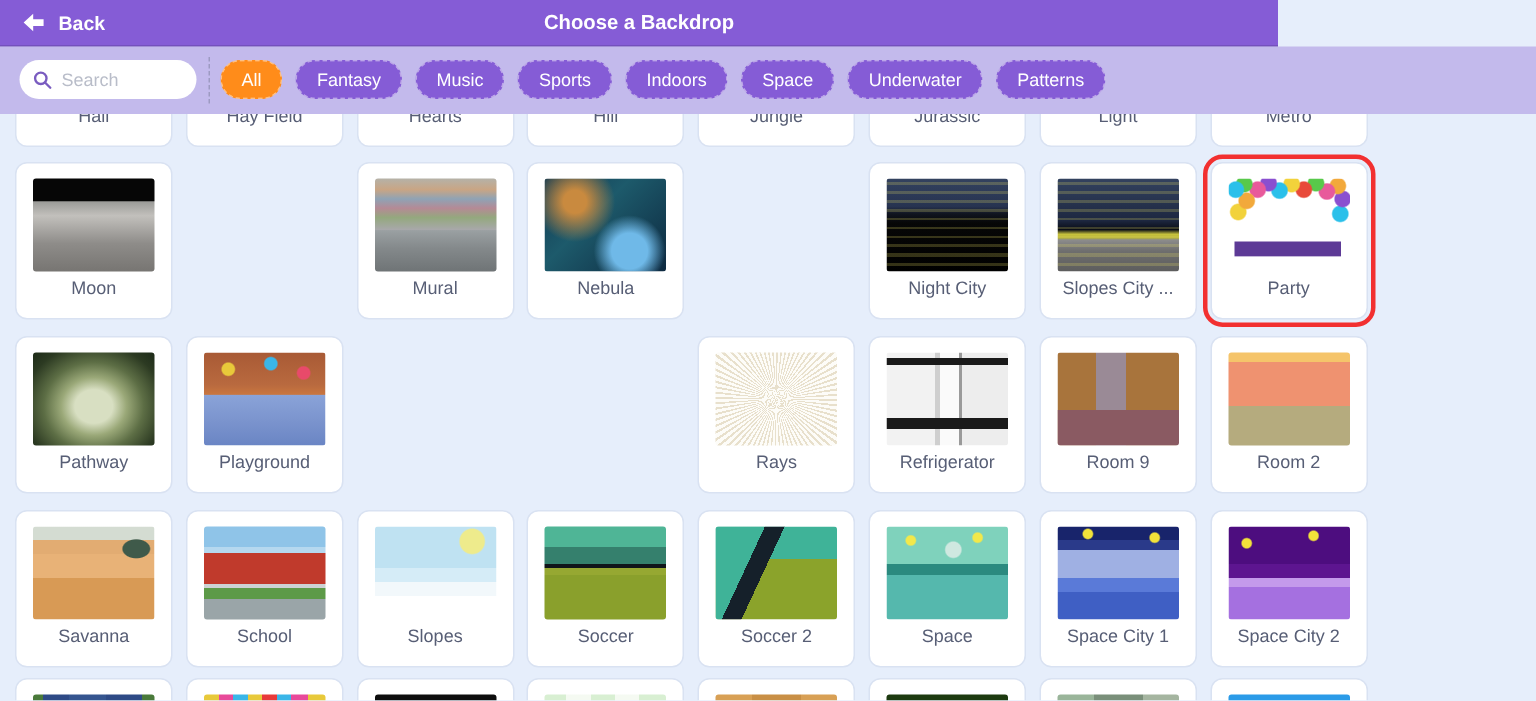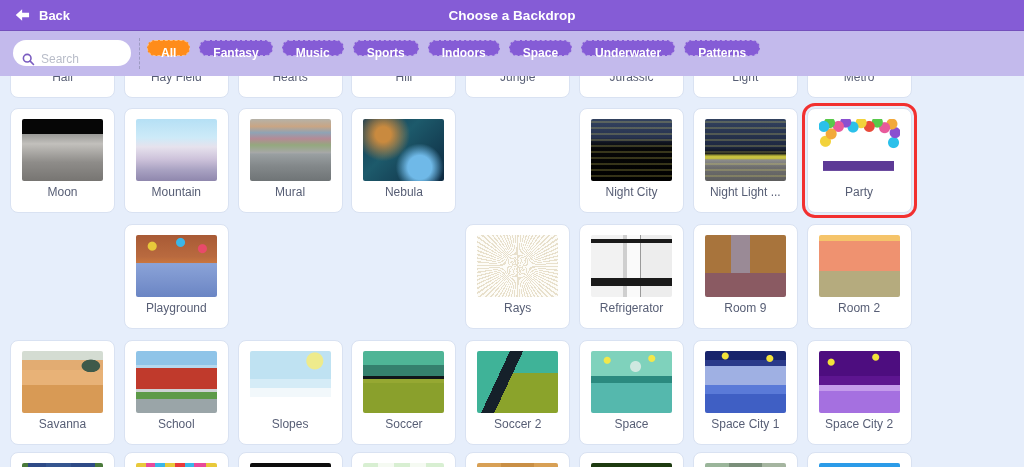--- a/index.html
+++ b/index.html
@@ -1,42 +1,42 @@
 <!DOCTYPE html>
 <html><head>
 <meta charset="utf-8">
 <style>
   * { margin:0; padding:0; box-sizing:border-box; }
   html,body { width:1024px; height:467px; overflow:hidden;
     font-family:"Liberation Sans", sans-serif; background:#e6eefb; position:relative; }
 
   
-  .header { position:absolute; top:0; left:0; width:1024px; height:31px;
+  .header { position:absolute; top:0; left:0; width:852px; height:31px;
     background:#855cd6; border-bottom:1px solid rgba(0,0,0,.12);
     display:flex; align-items:center; z-index:30; }
   .back-btn { display:flex; align-items:center; gap:9px; height:100%;
     padding:0 15px; color:#fff; font-size:13px; font-weight:700; cursor:pointer; }
   .header-title { position:absolute; left:50%; top:50%; transform:translate(-50%,-50%);
     color:#fff; font-size:13.5px; font-weight:600; white-space:nowrap; }
 
   
   .filterbar { position:absolute; top:31px; left:0; width:1024px; height:45px;
     background:#c3baec; z-index:25; }
   .search-box { position:absolute; left:13px; top:9px; width:118px; height:26px;
-    background:#fff; border-radius:14px; display:flex; align-items:flex-end;
+    background:#fff; border-radius:14px; display:flex; align-items:center;
     padding:0 9px; gap:6px; }
   .search-box input { border:none; outline:none; background:transparent;
     font-size:12px; color:#575e75; width:100%; font-family:inherit; }
   .search-box input::placeholder { color:#b9bdc9; }
   .filter-divider { position:absolute; left:139px; top:7px; height:31px;
     border-left:1px dashed rgba(87,94,117,.35); }
   .tags { position:absolute; left:147px; top:9px; display:flex; gap:9px; }
-  .tag { height:16px; line-height:24px; padding:0 13px; border-radius:13px;
+  .tag { height:26px; line-height:24px; padding:0 13px; border-radius:13px;
     background:#855cd6; border:1px dashed rgba(255,255,255,.45);
-    color:#fff; font-size:12px; font-weight:700; cursor:pointer; white-space:nowrap; }
+    color:#fff; font-size:12px; font-weight:400; cursor:pointer; white-space:nowrap; }
   .tag.selected { background:#ff8c1a; }
 
   
   .grid { position:absolute; top:76px; left:0; width:1024px; height:391px;
     background:#e6eefb; overflow:hidden; }
   .card { position:absolute; width:105px; height:105px; background:#fff;
     border:1px solid #d9e2f2; border-radius:8px; cursor:pointer; }
   .card.selected { outline:3px solid #f23030; outline-offset:2px; }
   .thumb { position:absolute; left:11px; right:11px; top:10px; height:62px;
     border-radius:2px; background:#fff; }
@@ -104,44 +104,44 @@
     <div class="card" style="left: 692.8px; top: -83px;">
       <div class="card-label">Light</div>
     </div>
     <div class="card" style="left: 806.6px; top: -83px;">
       <div class="card-label">Metro</div>
     </div>
     <div class="card" style="left: 10px; top: 32px;">
       <div class="thumb" style="background: linear-gradient(rgb(6, 6, 6) 0%, rgb(6, 6, 6) 24%, rgb(155, 155, 152) 25%, rgb(194, 192, 188) 40%, rgb(142, 140, 137) 70%, rgb(119, 117, 114) 100%);"></div>
       <div class="card-label">Moon</div>
     </div>
-    <div class="card" style="left: 123.8px; top: 32px;">
-      <div class="thumb" style="background: linear-gradient(rgb(181, 224, 245) 0%, rgb(205, 234, 248) 30%, rgb(230, 226, 237) 45%, rgb(205, 194, 218) 65%, rgb(169, 162, 194) 82%, rgb(143, 135, 173) 100%);"></div>
-      <div class="card-label">Mountain</div>
-    </div>
     <div class="card" style="left: 237.6px; top: 32px;">
       <div class="thumb" style="background: linear-gradient(rgb(181, 178, 168) 0%, rgb(201, 165, 132) 12%, rgb(143, 163, 181) 22%, rgb(181, 138, 149) 32%, rgb(148, 168, 126) 42%, rgb(168, 168, 170) 55%, rgb(154, 160, 162) 56%, rgb(132, 137, 139) 75%, rgb(111, 116, 118) 100%);"></div>
       <div class="card-label">Mural</div>
     </div>
     <div class="card" style="left: 351.4px; top: 32px;">
       <div class="thumb" style="background: radial-gradient(circle at 70% 78%, rgb(111, 185, 232) 0px, rgb(111, 185, 232) 16%, rgba(40, 90, 140, 0) 32%), radial-gradient(circle at 25% 25%, rgb(201, 138, 63) 0px, rgb(201, 138, 63) 10%, rgba(0, 0, 0, 0) 35%), linear-gradient(135deg, rgb(18, 58, 82) 0%, rgb(29, 90, 107) 40%, rgb(13, 41, 64) 100%);"></div>
       <div class="card-label">Nebula</div>
     </div>
     <div class="card" style="left: 579px; top: 32px;">
       <div class="thumb" style="background: repeating-linear-gradient(0deg, rgba(0, 0, 0, 0) 0px, rgba(0, 0, 0, 0) 4px, rgba(235, 225, 100, 0.22) 4px, rgba(235, 225, 100, 0.22) 6px), linear-gradient(rgb(51, 66, 95) 0%, rgb(39, 51, 80) 30%, rgb(16, 20, 31) 38%, rgb(7, 7, 7) 48%, rgb(0, 0, 0) 100%);"></div>
       <div class="card-label">Night City</div>
     </div>
     <div class="card" style="left: 692.8px; top: 32px;">
       <div class="thumb" style="background: repeating-linear-gradient(0deg, rgba(0, 0, 0, 0) 0px, rgba(0, 0, 0, 0) 4px, rgba(235, 225, 100, 0.22) 4px, rgba(235, 225, 100, 0.22) 6px), linear-gradient(rgb(51, 66, 95) 0%, rgb(29, 39, 64) 45%, rgb(10, 13, 22) 55%, rgb(200, 194, 60) 60%, rgb(181, 177, 58) 64%, rgb(140, 140, 140) 66%, rgb(110, 110, 110) 78%, rgb(93, 93, 93) 100%);"></div>
-      <div class="card-label">Night Light ...</div>
+      <div class="card-label">Slopes City ...</div>
     </div>
     <div class="card selected" style="left: 806.6px; top: 32px;">
       <div class="thumb" style="background: radial-gradient(circle at 6% 12%, rgb(43, 192, 234) 0px, rgb(43, 192, 234) 5px, rgba(0, 0, 0, 0) 6px), radial-gradient(circle at 15% 24%, rgb(242, 169, 59) 0px, rgb(242, 169, 59) 5px, rgba(0, 0, 0, 0) 6px), radial-gradient(circle at 13% 6%, rgb(88, 201, 74) 0px, rgb(88, 201, 74) 5px, rgba(0, 0, 0, 0) 6px), radial-gradient(circle at 24% 12%, rgb(232, 90, 155) 0px, rgb(232, 90, 155) 5px, rgba(0, 0, 0, 0) 6px), radial-gradient(circle at 33% 5%, rgb(138, 79, 208) 0px, rgb(138, 79, 208) 5px, rgba(0, 0, 0, 0) 6px), radial-gradient(circle at 42% 13%, rgb(43, 192, 234) 0px, rgb(43, 192, 234) 5px, rgba(0, 0, 0, 0) 6px), radial-gradient(circle at 52% 6%, rgb(242, 210, 59) 0px, rgb(242, 210, 59) 5px, rgba(0, 0, 0, 0) 6px), radial-gradient(circle at 62% 12%, rgb(232, 74, 58) 0px, rgb(232, 74, 58) 5px, rgba(0, 0, 0, 0) 6px), radial-gradient(circle at 72% 5%, rgb(88, 201, 74) 0px, rgb(88, 201, 74) 5px, rgba(0, 0, 0, 0) 6px), radial-gradient(circle at 81% 14%, rgb(232, 90, 155) 0px, rgb(232, 90, 155) 5px, rgba(0, 0, 0, 0) 6px), radial-gradient(circle at 90% 8%, rgb(242, 169, 59) 0px, rgb(242, 169, 59) 5px, rgba(0, 0, 0, 0) 6px), radial-gradient(circle at 94% 22%, rgb(138, 79, 208) 0px, rgb(138, 79, 208) 5px, rgba(0, 0, 0, 0) 6px), radial-gradient(circle at 8% 36%, rgb(242, 210, 59) 0px, rgb(242, 210, 59) 5px, rgba(0, 0, 0, 0) 6px), radial-gradient(circle at 92% 38%, rgb(43, 192, 234) 0px, rgb(43, 192, 234) 5px, rgba(0, 0, 0, 0) 6px), linear-gradient(rgb(93, 58, 150), rgb(93, 58, 150)) 50% 81% / 88% 16% no-repeat, linear-gradient(rgb(255, 255, 255), rgb(255, 255, 255));"></div>
       <div class="card-label">Party</div>
     </div>
+    <div class="card" style="left: 10px; top: 148px;">
+      <div class="thumb" style="background: radial-gradient(at 50% 58%, rgb(216, 223, 194) 0px, rgb(216, 223, 194) 22%, rgb(154, 168, 120) 38%, rgb(93, 110, 69) 58%, rgb(44, 58, 34) 82%, rgb(29, 42, 24) 100%);"></div>
+      <div class="card-label">Pathway</div>
+    </div>
     <div class="card" style="left: 123.8px; top: 148px;">
       <div class="thumb" style="background: radial-gradient(circle at 20% 18%, rgb(232, 201, 58) 0px, rgb(232, 201, 58) 4px, rgba(0, 0, 0, 0) 5px), radial-gradient(circle at 55% 12%, rgb(58, 182, 232) 0px, rgb(58, 182, 232) 4px, rgba(0, 0, 0, 0) 5px), radial-gradient(circle at 82% 22%, rgb(232, 74, 106) 0px, rgb(232, 74, 106) 4px, rgba(0, 0, 0, 0) 5px), linear-gradient(rgb(168, 90, 53) 0%, rgb(185, 106, 63) 35%, rgb(201, 118, 63) 45%, rgb(138, 163, 216) 46%, rgb(122, 147, 205) 75%, rgb(106, 133, 196) 100%);"></div>
       <div class="card-label">Playground</div>
     </div>
     <div class="card" style="left: 465.2px; top: 148px;">
       <div class="thumb" style="background: repeating-conic-gradient(rgb(232, 224, 204) 0deg, rgb(232, 224, 204) 2deg, rgb(253, 252, 248) 2deg, rgb(253, 252, 248) 5deg);"></div>
       <div class="card-label">Rays</div>
     </div>
     <div class="card" style="left: 579px; top: 148px;">
       <div class="thumb" style="background: linear-gradient(rgba(0, 0, 0, 0) 0px, rgba(0, 0, 0, 0) 6%, rgb(26, 26, 26) 6%, rgb(26, 26, 26) 13%, rgba(0, 0, 0, 0) 13%, rgba(0, 0, 0, 0) 70%, rgb(26, 26, 26) 70%, rgb(26, 26, 26) 82%, rgba(0, 0, 0, 0) 82%), linear-gradient(90deg, rgb(242, 242, 242) 0px, rgb(242, 242, 242) 40%, rgb(207, 207, 207) 40%, rgb(207, 207, 207) 44%, rgb(250, 250, 250) 44%, rgb(250, 250, 250) 60%, rgb(154, 154, 154) 60%, rgb(154, 154, 154) 62%, rgb(237, 237, 237) 62%);"></div>

